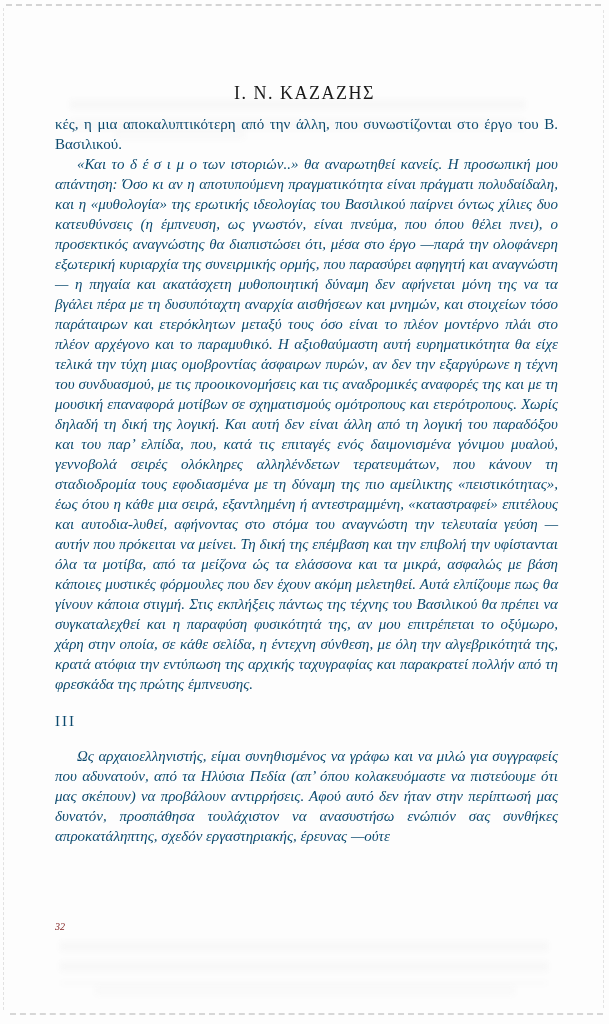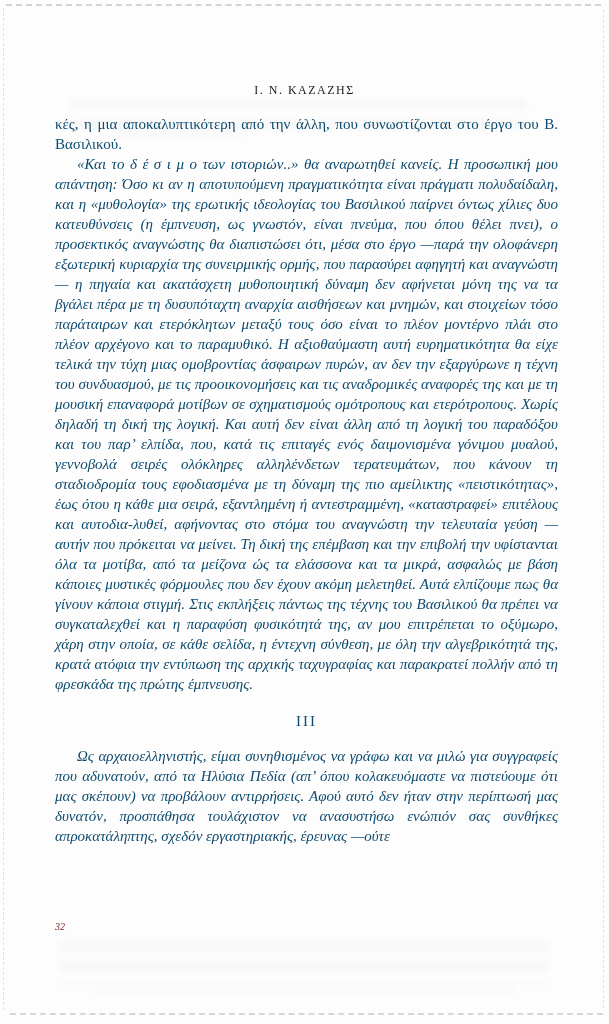--- a/index.html
+++ b/index.html
@@ -39,41 +39,41 @@
   .smudge.s1 { left: 70px;  top: 100px; width: 455px; height: 34px; }
   .smudge.s2 { left: 115px; top: 130px; width: 130px; height: 16px; opacity: 0.3; }
   .smudge.s3 { left: 60px;  top: 942px; width: 488px; height: 42px; }
   .smudge.s4 { left: 95px;  top: 986px; width: 420px; height: 20px; opacity: 0.3; }
 
   .running-header {
     position: absolute;
     left: 0; right: 0;
     top: 83px;
     text-align: center;
-    font-size: 12px;
+    font-size: 18px;
     letter-spacing: 1.5px;
     color: #1a1a1a;
     white-space: nowrap;
   }
 
   .text-block {
     position: absolute;
     left: 55px;
     top: 114px;
     width: 503px;
     font-size: 15px;
     line-height: 20px;
     text-align: justify;
     color: #0c4a6e;
   }
   .text-block p { margin: 0; }
   .text-block p.indented { text-indent: 22px; font-style: italic; }
 
   .section-heading {
-    text-align: center;
+    text-align: left;
     text-indent: 0 !important;
     font-size: 15px;
     letter-spacing: 2px;
     margin: 17px 0 15px 0 !important;
   }
 
   .page-number {
     position: absolute;
     left: 55px;
     top: 921px;

